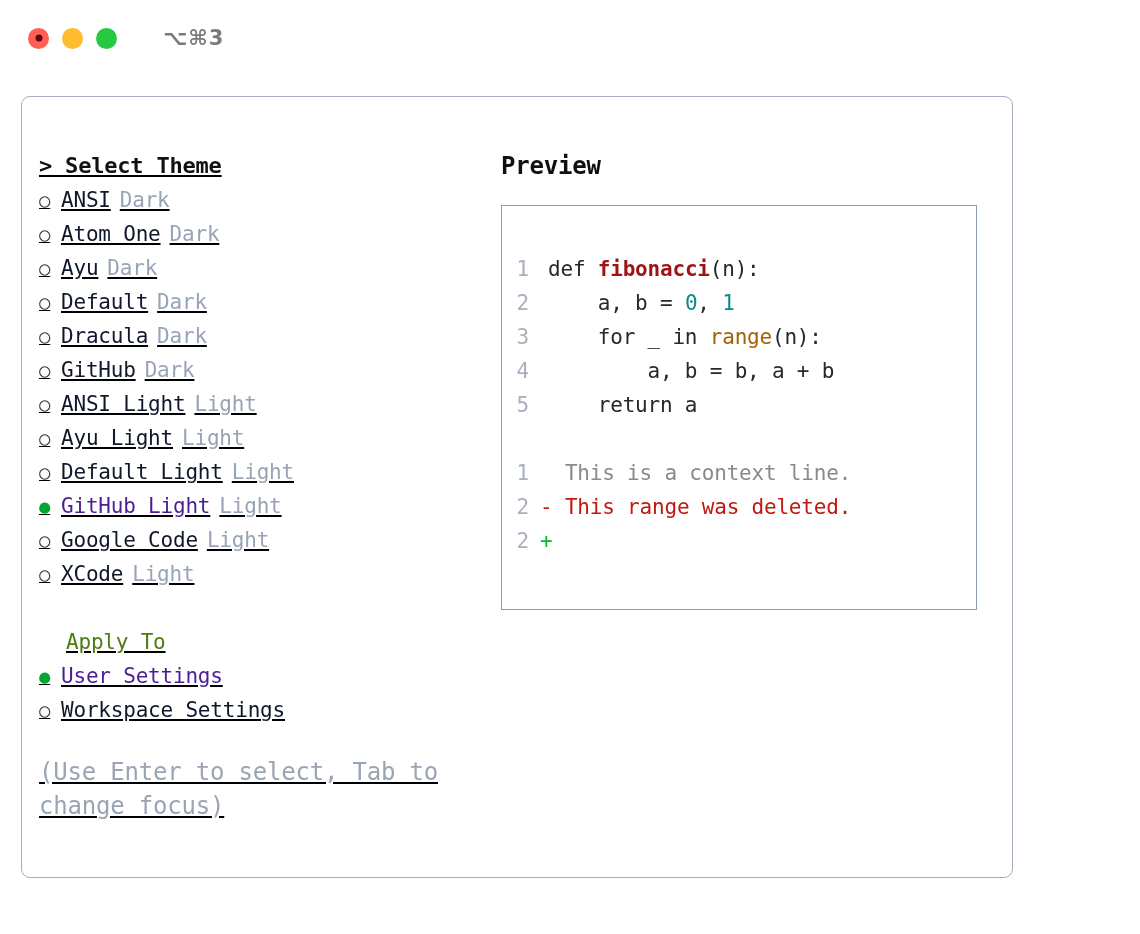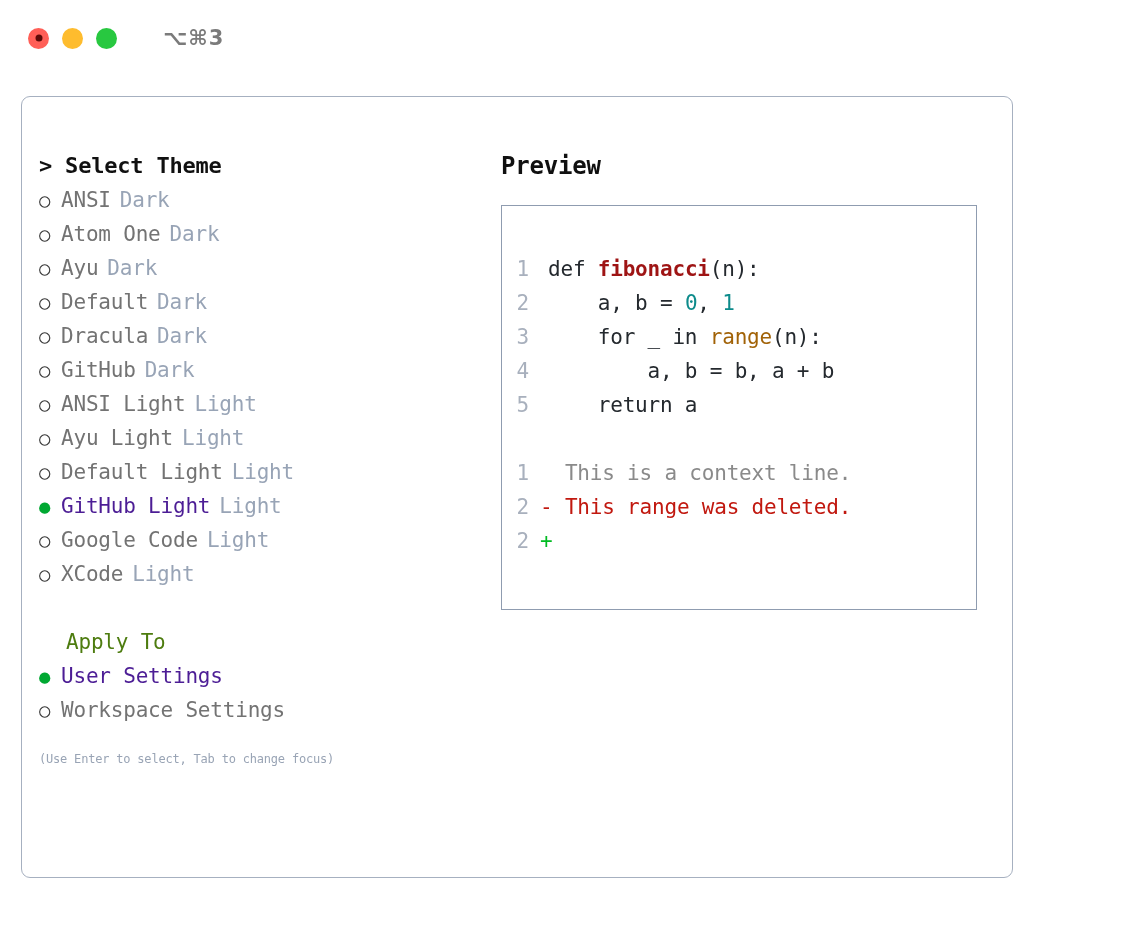--- a/index.html
+++ b/index.html
@@ -82,20 +82,21 @@
     left: 0; top: 0;
     width: 100%; height: 100%;
   }
 
   
   .left-col {
     position: absolute;
     left: 17px;
     top: 52px;
     width: 440px;
+    text-decoration: underline;
   }
 
   .section-header {
     font-size: 22px;
     font-weight: 700;
     color: #101010;
     line-height: 34px;
     white-space: pre;
     letter-spacing: -0.2px;
   }
@@ -111,41 +112,41 @@
     letter-spacing: -0.2px;
   }
   .bullet {
     display: inline-block;
     width: 22px;
     flex: 0 0 22px;
     color: #3b3b3b;
     font-size: 19px;
   }
   .opt-row.selected .bullet { color: #00a832; }
-  .opt-label { color: #737373; }
+  .opt-label { color: #0f172a; }
   .opt-row.selected .opt-label { color: #4c1d95; }
   .opt-tag {
     color: #98a4b6;
     margin-left: 9px;
   }
 
   .apply-header {
     font-size: 21px;
     color: #4d7c0f;
     line-height: 34px;
     padding-left: 27px;
     white-space: pre;
     letter-spacing: -0.2px;
   }
 
   .spacer-row { height: 34px; }
 
   .hint {
-    margin-top: 15px;
-    font-size: 12px;
+    margin-top: 28px;
+    font-size: 24px;
     color: #99a4b5;
     line-height: 34px;
     width: 400px;
     letter-spacing: -0.2px;
   }
 
   
   .right-col {
     position: absolute;
     left: 479px;

